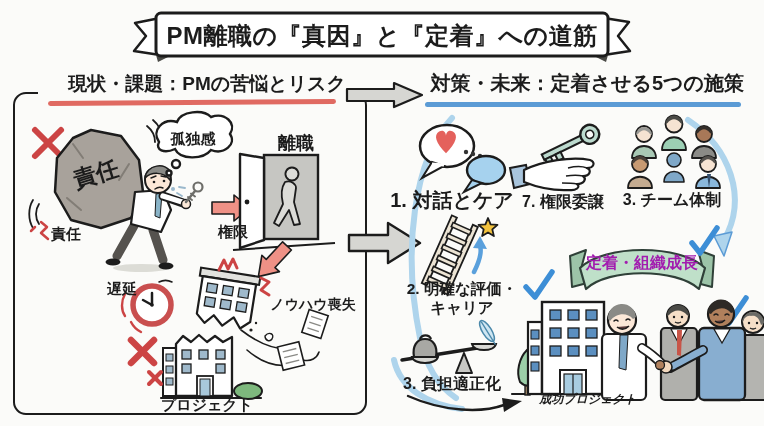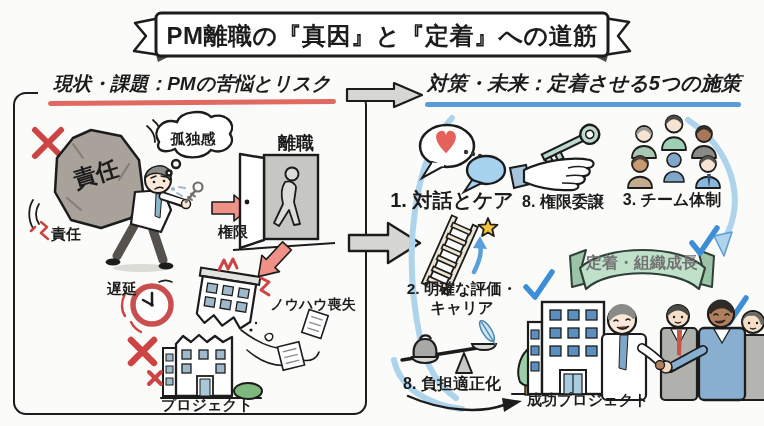--- a/index.html
+++ b/index.html
@@ -8,21 +8,21 @@
     background:#fbfbf9;
     font-family:"Liberation Sans","DejaVu Sans",sans-serif;
     color:#1c1c1c;
   }
   svg{position:absolute;overflow:visible;display:block;}
   .lbl{
     position:absolute;transform:translate(-50%,-50%);
     white-space:nowrap;font-weight:bold;color:#1c1c1c;line-height:1;
   }
   .hdr{
-    position:absolute;text-align:center;font-weight:bold;white-space:nowrap;font-style:italic;
+    position:absolute;text-align:right;font-weight:bold;white-space:nowrap;
   }
   .underline{position:absolute;border-radius:3px;height:4.5px;}
   #left-frame{
     position:absolute;left:13px;top:92px;width:350px;height:319px;
     border:2.5px solid #1c1c1c;border-radius:13px;
   }
   #title-text{font-size:24px;letter-spacing:0.5px;}
   .rock-label{transform:translate(-50%,-50%) rotate(-17deg);}
 </style>
 </head>
@@ -366,19 +366,19 @@
 <div class="lbl rock-label" style="left:96px;top:174px;font-size:23px;">責任</div>
 <div class="lbl" style="left:193px;top:138px;font-size:15px;">孤独感</div>
 <div class="lbl" style="left:296px;top:143px;font-size:18px;">離職</div>
 <div class="lbl" style="left:66px;top:233px;font-size:15px;">責任</div>
 <div class="lbl" style="left:189px;top:231px;font-size:15px;margin-left:44px;">権限</div>
 <div class="lbl" style="left:114px;top:288px;font-size:15px;margin-left:8px;">遅延</div>
 <div class="lbl" style="left:313px;top:304px;font-size:14px;">ノウハウ喪失</div>
 <div class="lbl" style="left:207px;top:404px;font-size:15px;">プロジェクト</div>
 
 <div class="lbl" style="left:452px;top:200px;font-size:20px;">1. 対話とケア</div>
-<div class="lbl" style="left:563px;top:202px;font-size:16px;">8. 権限委譲</div>
+<div class="lbl" style="left:563px;top:202px;font-size:16px;">7. 権限委譲</div>
 <div class="lbl" style="left:672px;top:200px;font-size:16px;">3. チーム体制</div>
 <div class="lbl" style="left:462px;top:289px;font-size:15.5px;">2. 明確な評価・</div>
 <div class="lbl" style="left:462px;top:308px;font-size:15.5px;">キャリア</div>
-<div class="lbl" style="left:452px;top:384px;font-size:16px;">8. 負担適正化</div>
-<div class="lbl" style="left:642px;top:263px;font-size:16px;color:#737373;">定着・組織成長</div>
-<div class="lbl" style="left:588px;top:399px;font-size:15px;">成功プロジェクト</div>
+<div class="lbl" style="left:452px;top:384px;font-size:16px;">3. 負担適正化</div>
+<div class="lbl" style="left:642px;top:263px;font-size:16px;color:#a21caf;">定着・組織成長</div>
+<div class="lbl" style="left:588px;top:399px;font-size:12px;font-style:italic;">成功プロジェクト</div>
 
 </body></html>

